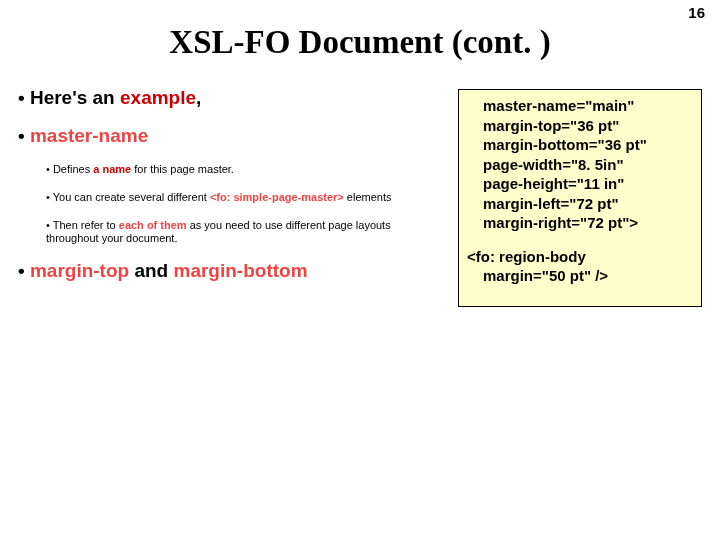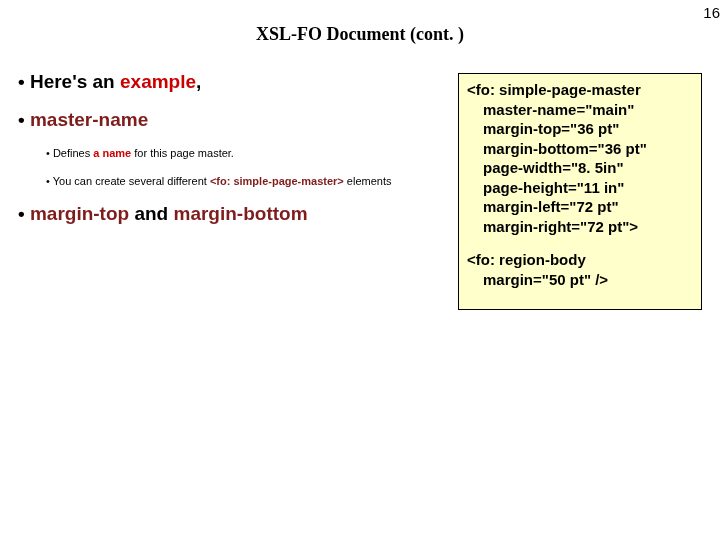--- a/index.html
+++ b/index.html
@@ -7,27 +7,28 @@
     width: 720px;
     height: 540px;
     font-family: Arial, Helvetica, sans-serif;
     background: #fff;
     position: relative;
     color: #000;
   }
   .page-number {
     position: absolute;
     top: 4px;
-    right: 0;
+    right: 15px;
     font-size: 15px;
+    font-weight: bold;
   }
   .title {
     font-family: "Times New Roman", Times, serif;
     font-weight: bold;
-    font-size: 18px;
+    font-size: 33px;
     text-align: center;
     padding-top: 24px;
     margin-bottom: 22px;
   }
   .content {
     display: flex;
     padding: 0 18px 0 18px;
   }
   .left {
     flex: 0 0 440px;
@@ -46,21 +47,21 @@
   .b2 {
     font-size: 11px;
     margin-left: 28px;
     margin-bottom: 14px;
     line-height: 1.25;
   }
   .bullet::before {
     content: "• ";
   }
   .red { color: #cc0000; }
-  .blue { color: #7f1d1d; }
+  .blue { color: #ef4444; }
   .bold { font-weight: bold; }
   .codebox {
     border: 1px solid #000;
     background: #ffffcc;
     padding: 6px 8px;
     font-size: 15px;
     font-weight: bold;
     line-height: 1.3;
   }
   .codebox .ind { padding-left: 16px; display: block; }
@@ -77,30 +78,30 @@
   <div class="left">
 
     <div class="b1 bullet"><span>Here's an </span><span class="red">example</span><span>,</span></div>
 
     <div class="b1 bullet"><span class="blue">master-name</span></div>
 
     <div class="b2 bullet"><span>Defines </span><span class="bold red">a name</span><span> for this page master.</span></div>
 
     <div class="b2 bullet"><span>You can create several different </span><span class="bold blue">&lt;fo: simple-page-master&gt;</span><span> elements</span></div>
 
+    <div class="b2 bullet"><span>Then refer to </span><span class="bold blue">each of them</span><span> as you need to use different page layouts throughout your document.</span></div>
 
     <div class="b1 bullet"><span class="blue">margin-top</span><span> and </span><span class="blue">margin-bottom</span></div>
 
 
 
   </div>
 
   <div class="right">
     <div class="codebox">
-      <span>&lt;fo: simple-page-master</span>
       <span class="ind">master-name="main"</span>
       <span class="ind">margin-top="36 pt"</span>
       <span class="ind">margin-bottom="36 pt"</span>
       <span class="ind">page-width="8. 5in"</span>
       <span class="ind">page-height="11 in"</span>
       <span class="ind">margin-left="72 pt"</span>
       <span class="ind">margin-right="72 pt"&gt;</span>
       <span class="gap"></span>
       <span>&lt;fo: region-body</span>
       <span class="ind">margin="50 pt" /&gt;</span>

